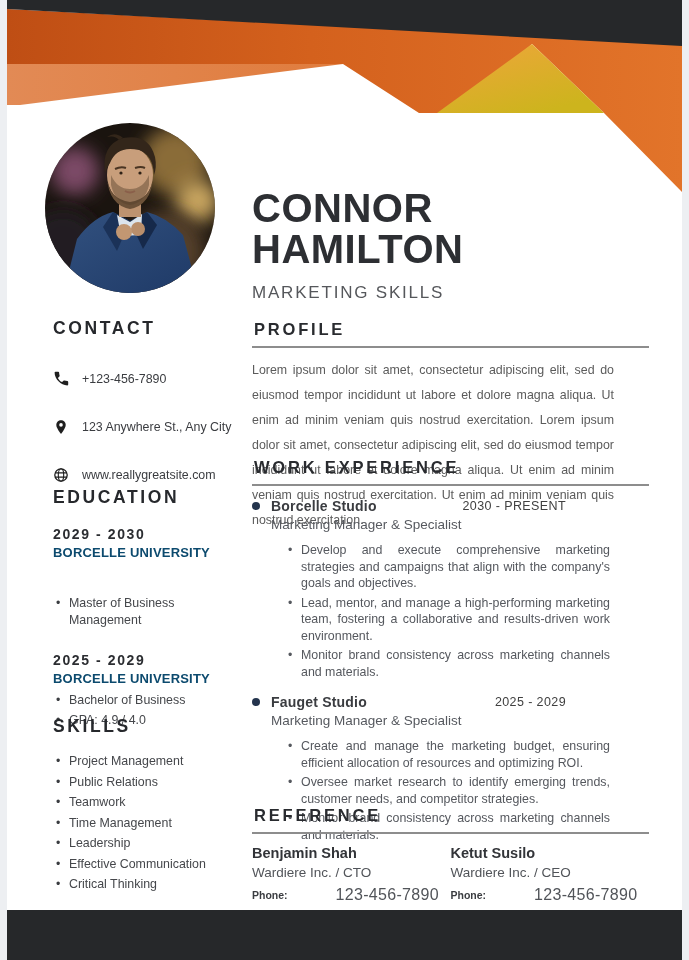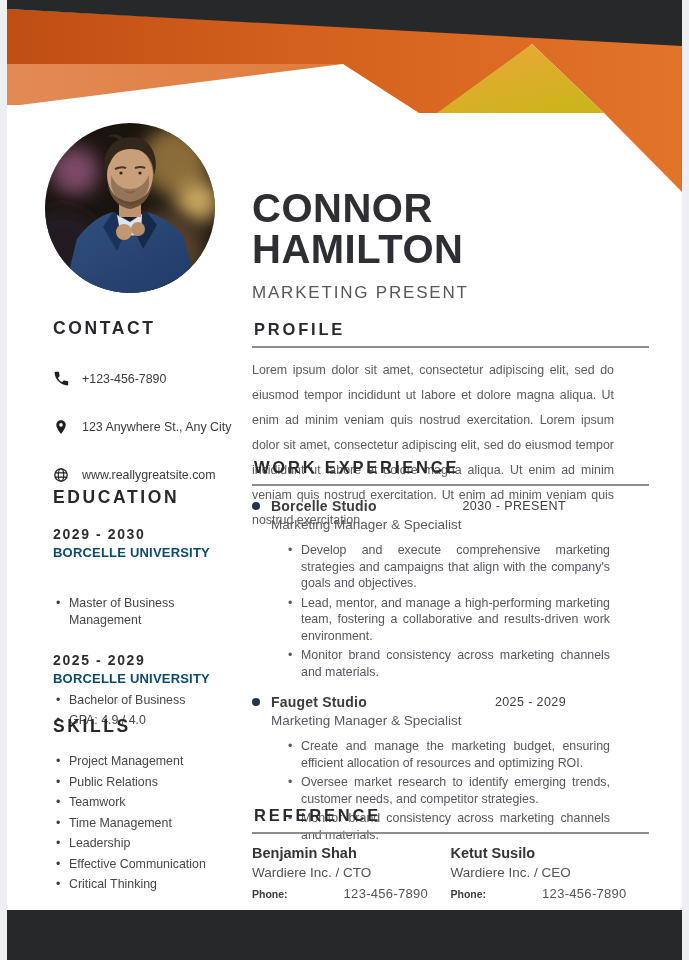--- a/index.html
+++ b/index.html
@@ -47,21 +47,21 @@
   .job-bullets li{position:relative;padding-left:15px;font-size:12.4px;line-height:16.5px;color:#55585e;
                   text-align:justify;margin-bottom:3px;}
   .job-bullets li::before{content:"•";position:absolute;left:2px;color:#55585e;}
 
   .ref-row{display:flex;margin-top:11px;}
   .ref{width:222px;}
   .ref-name{font-size:14.5px;font-weight:bold;color:#323438;}
   .ref-org{margin-top:4px;font-size:13.5px;color:#515459;}
   .ref-phone{margin-top:6px;display:flex;align-items:center;gap:39px;}
   .ref-phone .lbl{font-size:10.5px;font-weight:bold;color:#3a3c40;}
-  .ref-phone .num{margin-left:17px;font-size:13px;color:#515459;letter-spacing:.3px;}
+  .ref-phone .num{margin-left:9px;font-size:16px;color:#515459;letter-spacing:.3px;}
 </style>
 </head>
 <body>
 
 <div class="stage">
   <div class="page">
 
     <svg class="header-art" width="675" height="215" viewBox="0 0 675 215" preserveAspectRatio="none">
       <defs>
         <linearGradient id="og" x1="0" y1="0" x2="1" y2="0">
@@ -122,21 +122,21 @@
           <circle cx="76" cy="50" r="1.6" fill="#2e2115"></circle>
           <circle cx="95" cy="50" r="1.6" fill="#2e2115"></circle>
           <path d="M80,68 q5,3 10,0" stroke="#8a5f4a" stroke-width="2" fill="none"></path>
         </g>
       </svg>
     </div>
 
     <div class="name-block">
       <div class="name-line">CONNOR</div>
       <div class="name-line">HAMILTON</div>
-      <div class="job-title">MARKETING PRESENT</div>
+      <div class="job-title">MARKETING SKILLS</div>
     </div>
 
     <div class="side" style="top:318px;">
       <div class="side-heading">CONTACT</div>
 
       <div class="contact-row">
         <svg class="cicon" viewBox="0 0 16 16">
           <path fill="#1f1f1f" d="M4.9 6.9c1 2 2.2 3.2 4.2 4.2l1.4-1.4c.2-.2.6-.3.9-.2.9.3 1.9.5 2.9.5.5 0 .9.4.9.9v2.6c0 .5-.4.9-.9.9C7.9 14.4 1.6 8.1 1.6 1.6c0-.5.4-.9.9-.9h2.7c.5 0 .9.4.9.9 0 1 .2 2 .5 2.9.1.3 0 .6-.2.9L4.9 6.9z"></path>
         </svg>
         <span class="txt">+123-456-7890</span>

